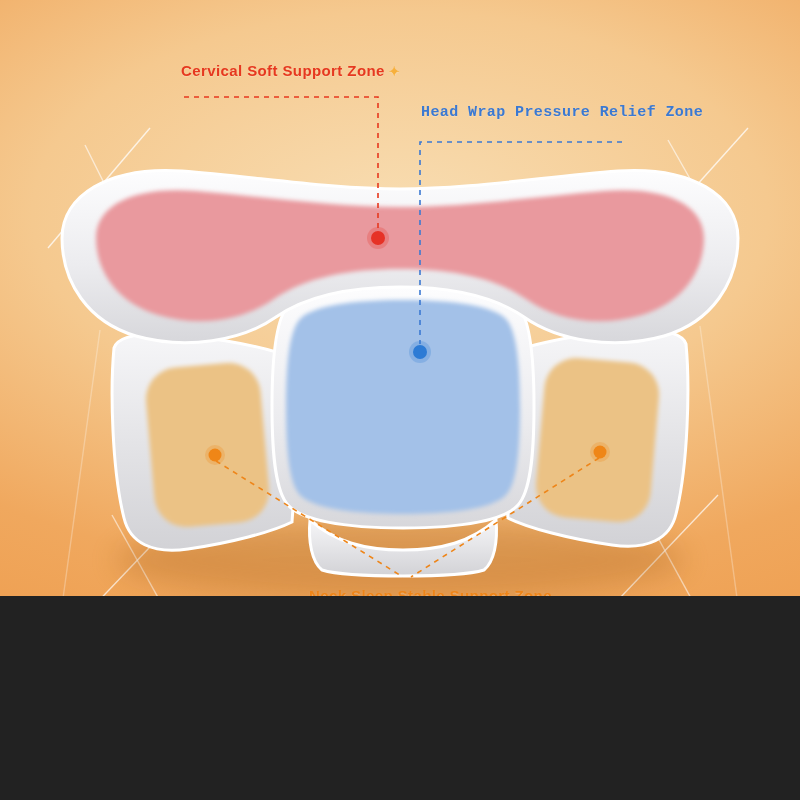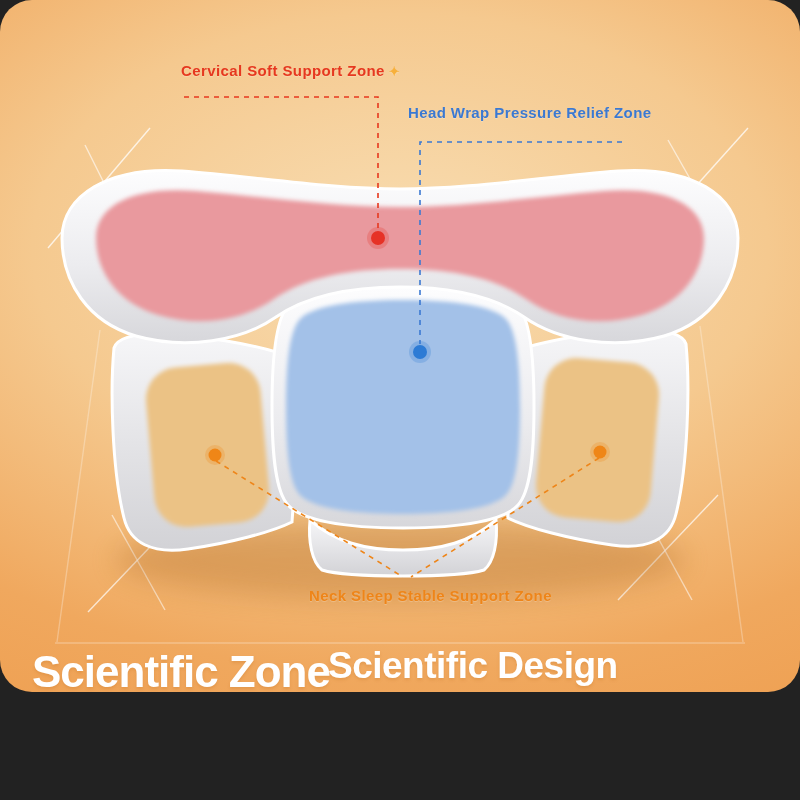--- a/index.html
+++ b/index.html
@@ -1,34 +1,33 @@
 <!DOCTYPE html>
 <html><head>
 <meta charset="utf-8">
 <style>
   html,body{margin:0;padding:0;background:#222;}
   .stage{
     position:relative;
-    width:800px;height:692px;
+    width:800px;height:596px;
     overflow:hidden;
     font-family:"Liberation Sans",sans-serif;
     background:radial-gradient(115% 85% at 50% 36%, #f8ddb2 0%, #f5c98f 40%, #f0a85e 72%, #ee9c4c 100%);
-    border-radius:32px;
   }
   .stage svg{position:absolute;left:0;top:0;}
   .zone-label{
     position:absolute;
     font-size:15px;
     font-weight:bold;
     letter-spacing:.4px;
     white-space:nowrap;
     text-shadow:0 1px 1px rgba(255,255,255,.25);
   }
   .label-cervical{left:181px;top:62px;}
-  .label-headwrap{left:408px;top:104px;}
+  .label-headwrap{left:421px;top:104px;font-family:Liberation Mono, monospace;}
   .label-side{left:309px;top:587px;}
   .sparkle{color:#f7b03c;font-size:13px;margin-left:4px;}
   .headline-main{
     position:absolute;left:32px;top:650px;
     color:#ffffff;font-weight:bold;font-size:44px;
     letter-spacing:-1px;line-height:1.0;
     text-shadow:0 2px 3px rgba(190,110,30,.25);
   }
   .headline-main .hl2{margin-left:18px;}
   .headline-overlay{

